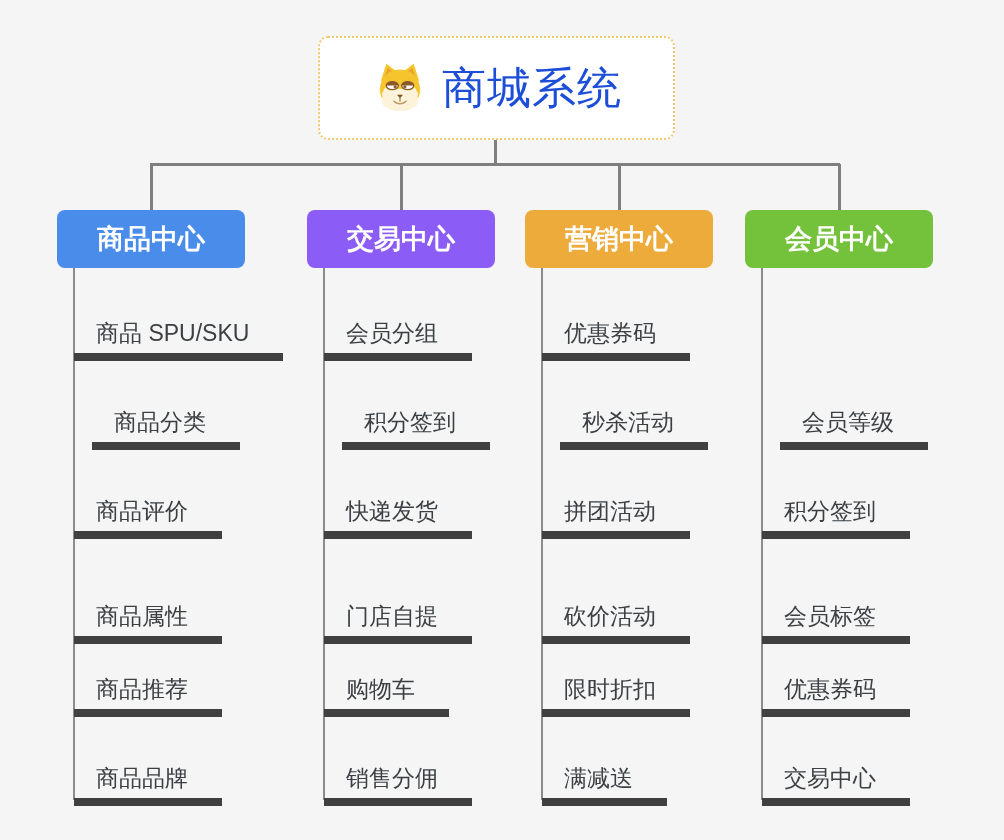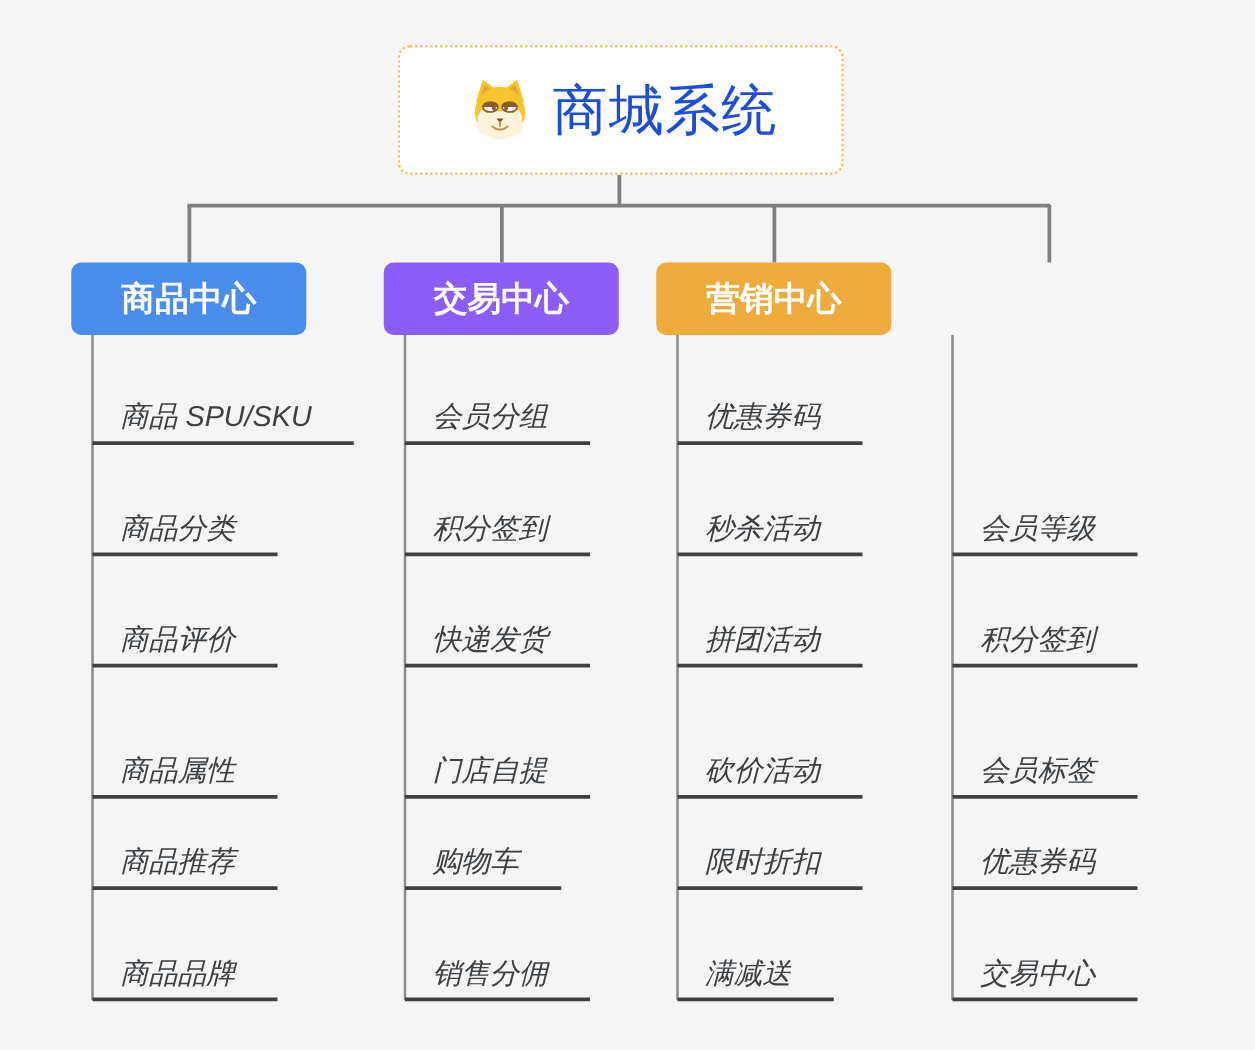--- a/index.html
+++ b/index.html
@@ -41,27 +41,27 @@
 
   
   .spine{position:absolute;top:268px;height:532px;width:2px;background:#8c8c8c;}
   .sp1{left:73px;} .sp2{left:323px;} .sp3{left:541px;} .sp4{left:761px;}
 
   
   .item{
     position:absolute;
     box-sizing:border-box;
     padding:0 34px 5px 22px;
-    border-bottom:3px solid #404040;
+    border-bottom:8px solid #404040;
     font-size:23px;line-height:29px;color:#3c4043;
     white-space:nowrap;
-    display:flex;align-items:flex-end;font-style:italic;
+    display:flex;align-items:flex-end;
   }
   .c1{left:74px;} .c2{left:324px;} .c3{left:542px;} .c4{left:762px;}
-  .r1{top:319px;} .r2{top:408px;} .r3{top:497px;}
+  .r1{top:319px;} .r2{top:408px;margin-left:18px;} .r3{top:497px;}
   .r4{top:602px;} .r5{top:675px;} .r6{top:764px;}
 </style>
 </head>
 <body>
 
 <div id="canvas">
 
   <div class="root-node">
     <svg class="root-icon" viewBox="0 0 72 72" aria-hidden="true">
       <polygon points="12,28 19,6 34,17" fill="#f6c52d"></polygon>
@@ -86,20 +86,21 @@
   <div class="conn conn-stub"></div>
   <div class="conn conn-rail"></div>
   <div class="conn conn-drop drop1"></div>
   <div class="conn conn-drop drop2"></div>
   <div class="conn conn-drop drop3"></div>
   <div class="conn conn-drop drop4"></div>
 
   <div class="branch-box bb1" style="background:#4a8ce9">商品中心</div>
   <div class="branch-box bb2" style="background:#8b5cf6">交易中心</div>
   <div class="branch-box bb3" style="background:#ecab3b">营销中心</div>
+  <div class="branch-box bb4" style="background:#74c13c">会员中心</div>
 
   <div class="spine sp1"></div>
   <div class="spine sp2"></div>
   <div class="spine sp3"></div>
   <div class="spine sp4"></div>
 
   <div class="item c1 r1">商品 SPU/SKU</div>
   <div class="item c1 r2">商品分类</div>
   <div class="item c1 r3">商品评价</div>
   <div class="item c1 r4">商品属性</div>

